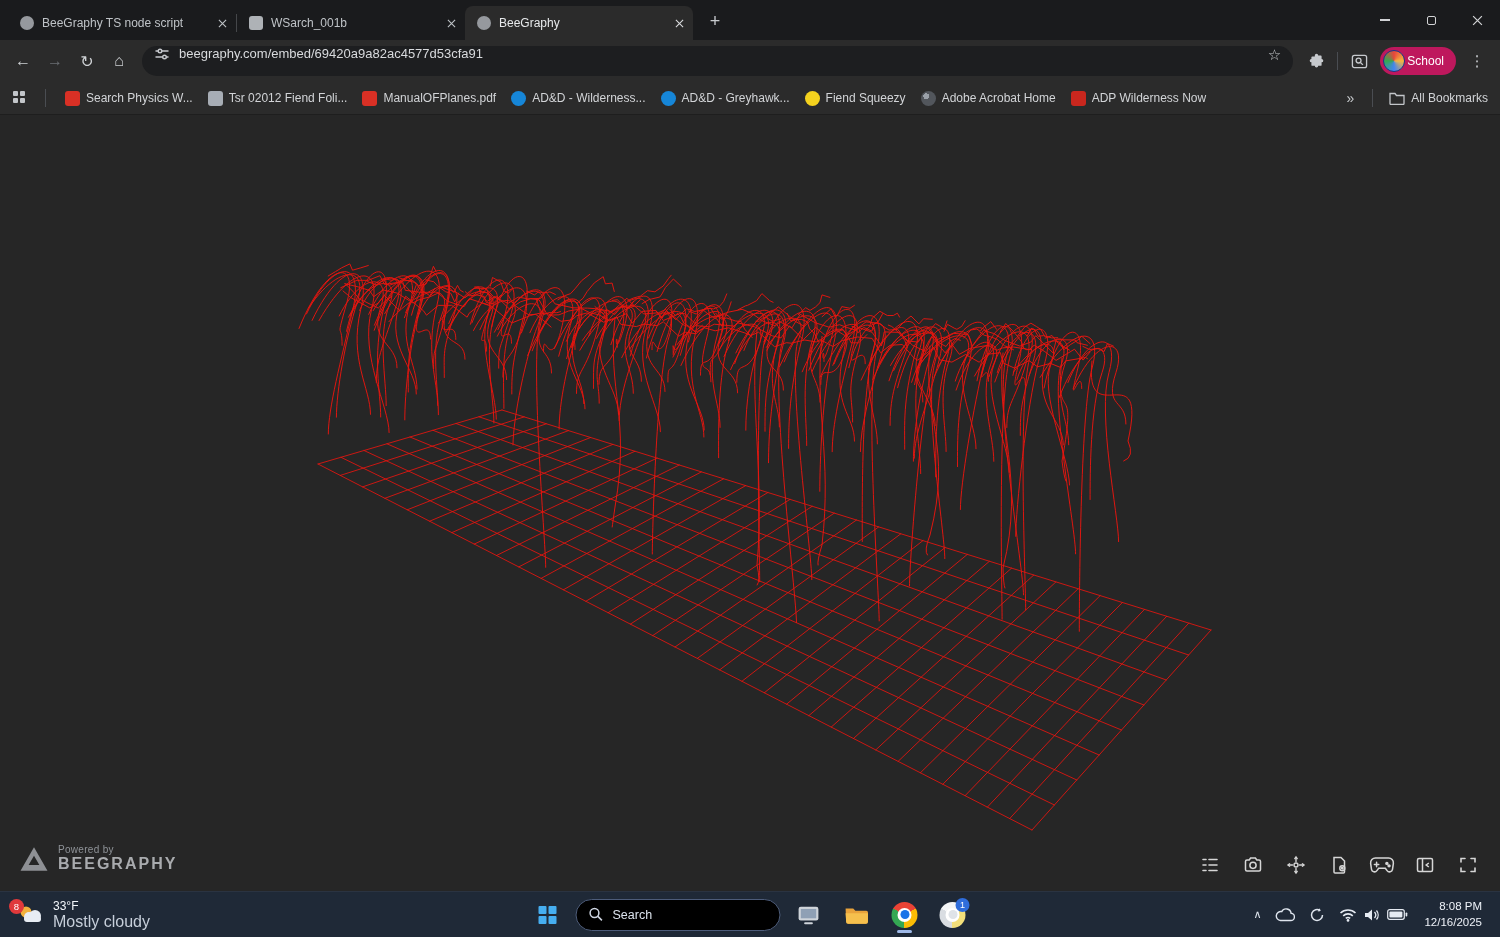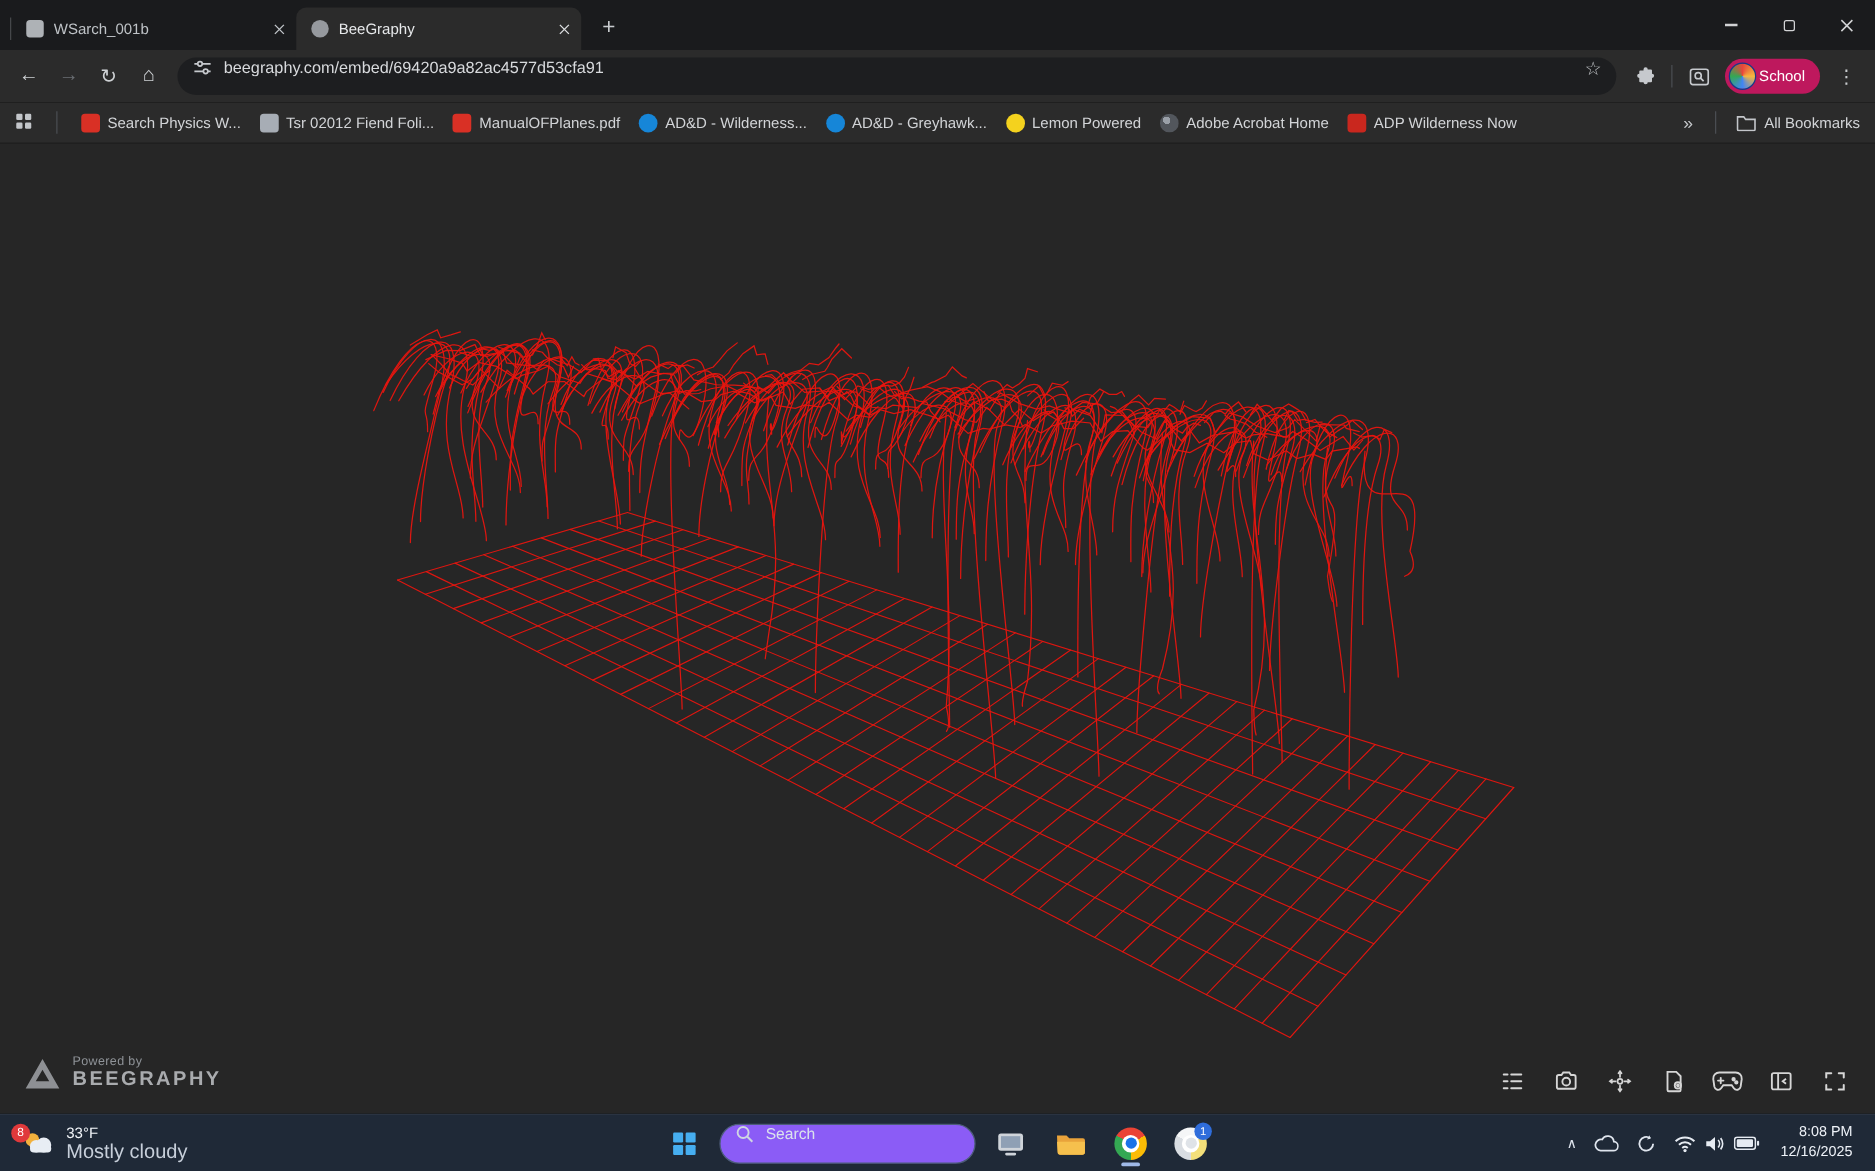--- a/index.html
+++ b/index.html
@@ -62,40 +62,49 @@
   .taskbar{height:46px;background:#1f2937;position:relative;display:flex;align-items:center;border-top:1px solid rgba(255,255,255,.05);flex:none}
   .weather{position:absolute;left:8px;top:0;height:100%;display:flex;align-items:center;gap:9px;padding:0 8px}
   .weather-icon{position:relative;width:28px;height:24px}
   .wbadge{position:absolute;top:-4px;left:-7px;min-width:15px;height:15px;border-radius:8px;background:#e0393b;color:#fff;font-size:9.5px;display:flex;align-items:center;justify-content:center;padding:0 3px;z-index:2}
   .weather-text .t1{font-size:12px;color:#f2f5f9}
   .weather-text .t2{font-size:16px;color:#c7cfda}
   .center{position:absolute;left:50%;top:0;height:100%;transform:translateX(-50%);display:flex;align-items:center;gap:8px}
   .tbtn{width:40px;height:40px;border-radius:6px;display:flex;align-items:center;justify-content:center;position:relative;flex:none}
   .winlogo{display:grid;grid-template-columns:8px 8px;grid-template-rows:8px 8px;gap:2px}
   .winlogo div{background:#46aef0;border-radius:1px}
-  .searchpill{width:205px;height:32px;border-radius:16px;background:#8b5cf6;border:1px solid #4d5c7a;display:flex;gap:9px;padding:0 12px;color:#dbe2ec;font-size:12.5px;flex:none}
+  .searchpill{width:205px;height:32px;border-radius:16px;background:#000000;border:1px solid #4d5c7a;display:flex;align-items:center;gap:9px;padding:0 12px;color:#dbe2ec;font-size:12.5px;flex:none}
   .chrome-icon{width:26px;height:26px;border-radius:50%;background:conic-gradient(from 60deg,#fbbc05 0 120deg,#34a853 0 240deg,#ea4335 0 360deg);position:relative}
   .chrome-center{position:absolute;inset:6px;background:#fff;border-radius:50%}
   .chrome-center::after{content:"";position:absolute;inset:2.5px;background:#1a73e8;border-radius:50%}
   .chrome2{background:conic-gradient(from 60deg,#f3df7a 0 120deg,#d9dde2 0 240deg,#f5f6f7 0 360deg)}
   .chrome2 .chrome-center::after{background:#dfe3e8}
   .indicator{position:absolute;bottom:2px;left:50%;transform:translateX(-50%);width:15px;height:3px;border-radius:2px;background:#9fb9e8}
   .badge2{position:absolute;top:3px;right:3px;width:14px;height:14px;border-radius:50%;background:#2f6ddb;color:#fff;font-size:9px;display:flex;align-items:center;justify-content:center;z-index:2}
   .tray{position:absolute;right:4px;top:0;height:100%;display:flex;align-items:center;gap:2px;padding-right:6px}
   .traybtn{height:32px;padding:0 6px;display:flex;align-items:center;gap:7px;border-radius:4px;color:#e3e9f2}
   .tray-chev{font-size:11px;color:#dfe5ee}
   .clock{text-align:right;font-size:11.5px;color:#eef2f8;line-height:1.35;padding:0 8px}
 </style>
 </head>
 <body>
 
 <div class="window">
 
   <div class="tabstrip">
     <div class="tabs">
+      <div class="tab">
+        <span class="tabfav"></span>
+        <span class="title">BeeGraphy TS node script</span>
+        <span class="tabclose">
+          <svg width="9" height="9" viewBox="0 0 10 10">
+              <path d="M1 1 L9 9 M9 1 L1 9" stroke="currentColor" stroke-width="1.2"></path>
+            </svg>
+        </span>
+      </div>
       <span class="tabsep"></span>
       <div class="tab">
         <span class="tabfav doc"></span>
         <span class="title">WSarch_001b</span>
         <span class="tabclose">
           <svg width="9" height="9" viewBox="0 0 10 10">
               <path d="M1 1 L9 9 M9 1 L1 9" stroke="currentColor" stroke-width="1.2"></path>
             </svg>
         </span>
       </div>
@@ -184,21 +193,21 @@
     <div class="bm">
       <span class="fav fav-blue"></span>
       <span>AD&amp;D - Wilderness...</span>
     </div>
     <div class="bm">
       <span class="fav fav-blue"></span>
       <span>AD&amp;D - Greyhawk...</span>
     </div>
     <div class="bm">
       <span class="fav fav-lemon"></span>
-      <span>Lemon Powered</span>
+      <span>Fiend Squeezy</span>
     </div>
     <div class="bm">
       <span class="fav fav-globe"></span>
       <span>Adobe Acrobat Home</span>
     </div>
     <div class="bm">
       <span class="fav fav-adp"></span>
       <span>ADP Wilderness Now</span>
     </div>
     <div class="bm-right">

